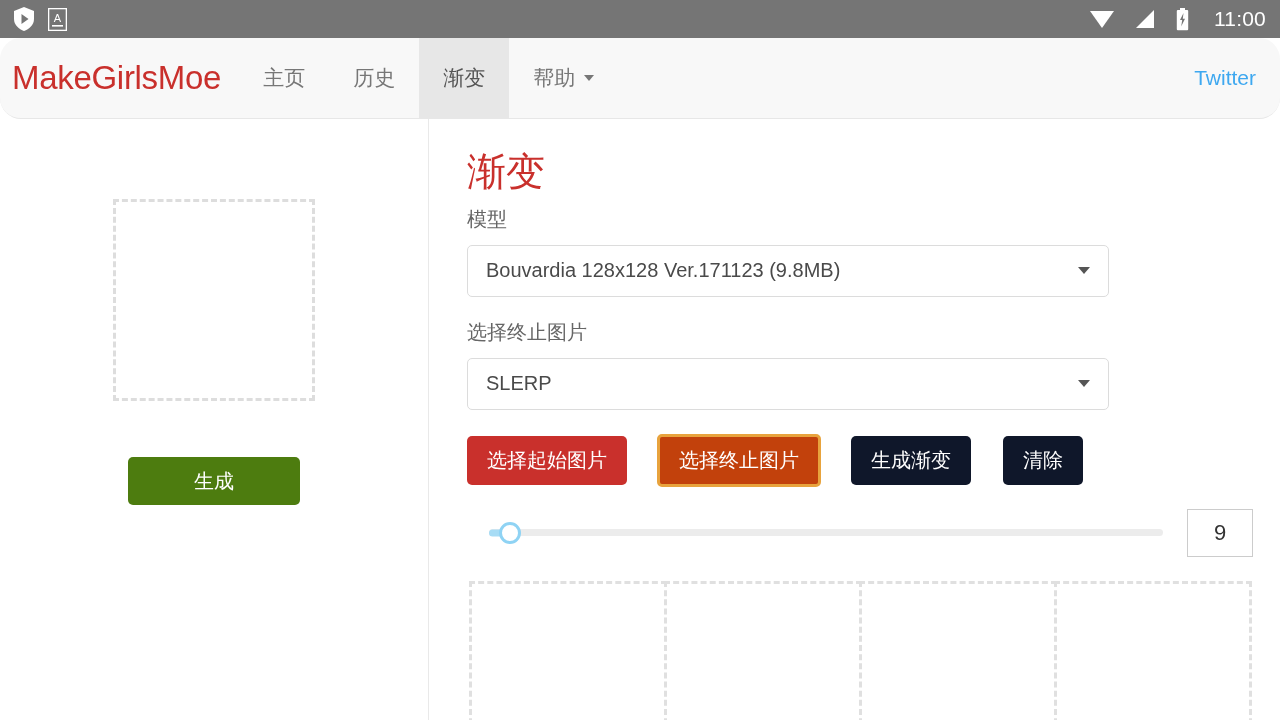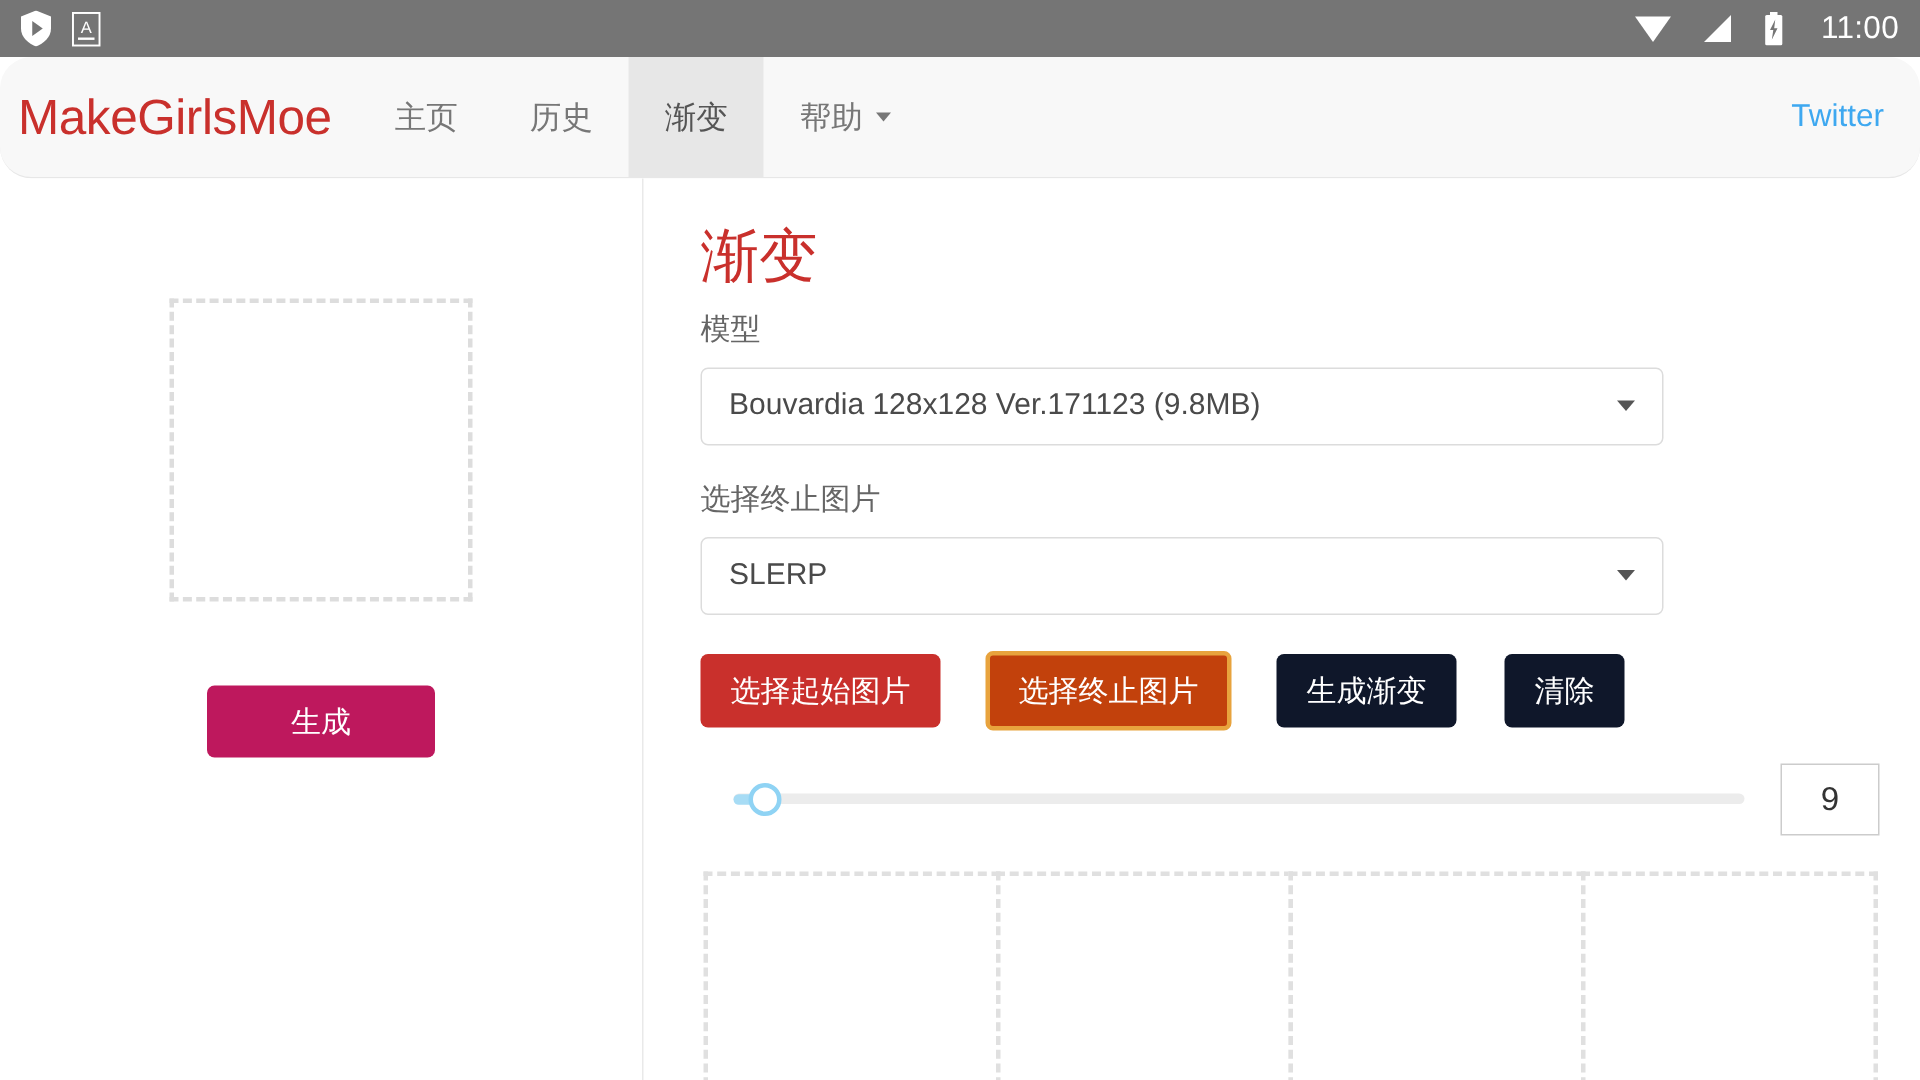--- a/index.html
+++ b/index.html
@@ -80,22 +80,22 @@
     align-items: center;
     padding-top: 80px;
   }
   #image-placeholder {
     width: 202px; height: 202px;
     border: 3px dashed #dddddd;
     background: #ffffff;
   }
   #generate-button {
     margin-top: 56px;
-    width: 152px; height: 48px;
-    background: #be185d;
+    width: 172px; height: 48px;
+    background: #4d7c0f;
     color: #ffffff;
     font-size: 20px;
     border: none;
     border-radius: 5px;
     cursor: pointer;
     font-family: "Liberation Sans", sans-serif;
   }
 
   #right-pane {
     flex: 1 1 auto;

